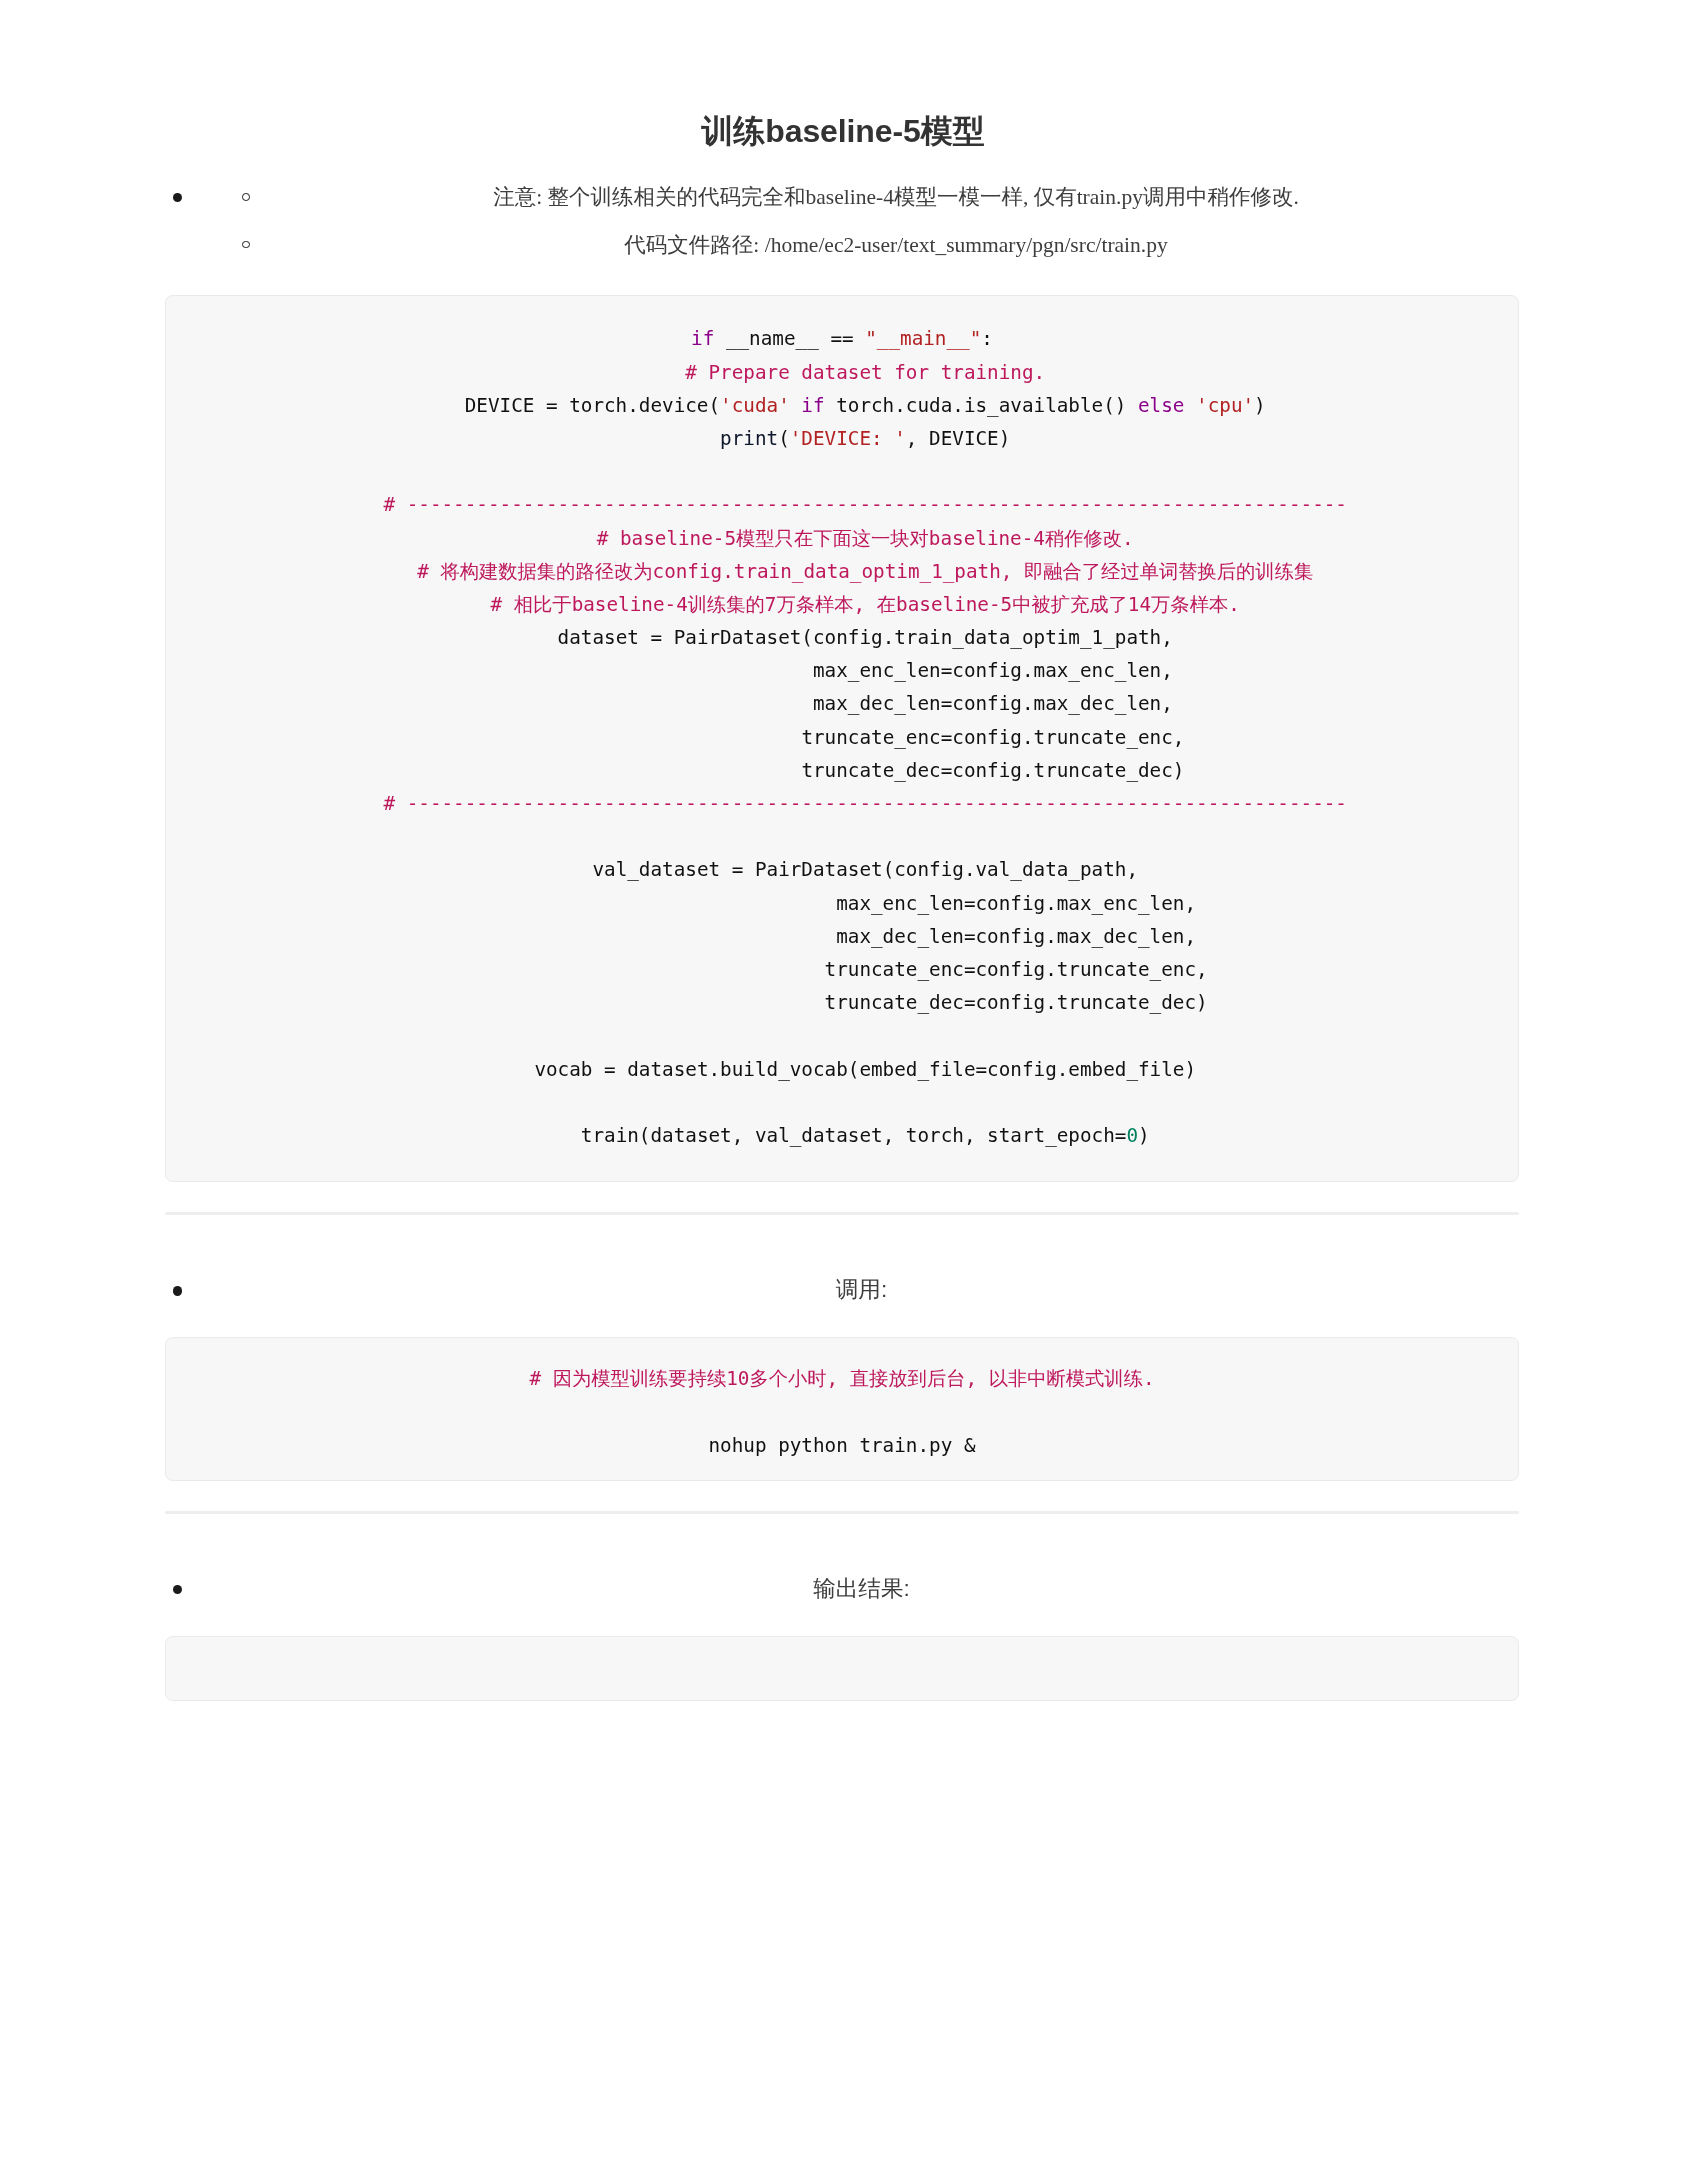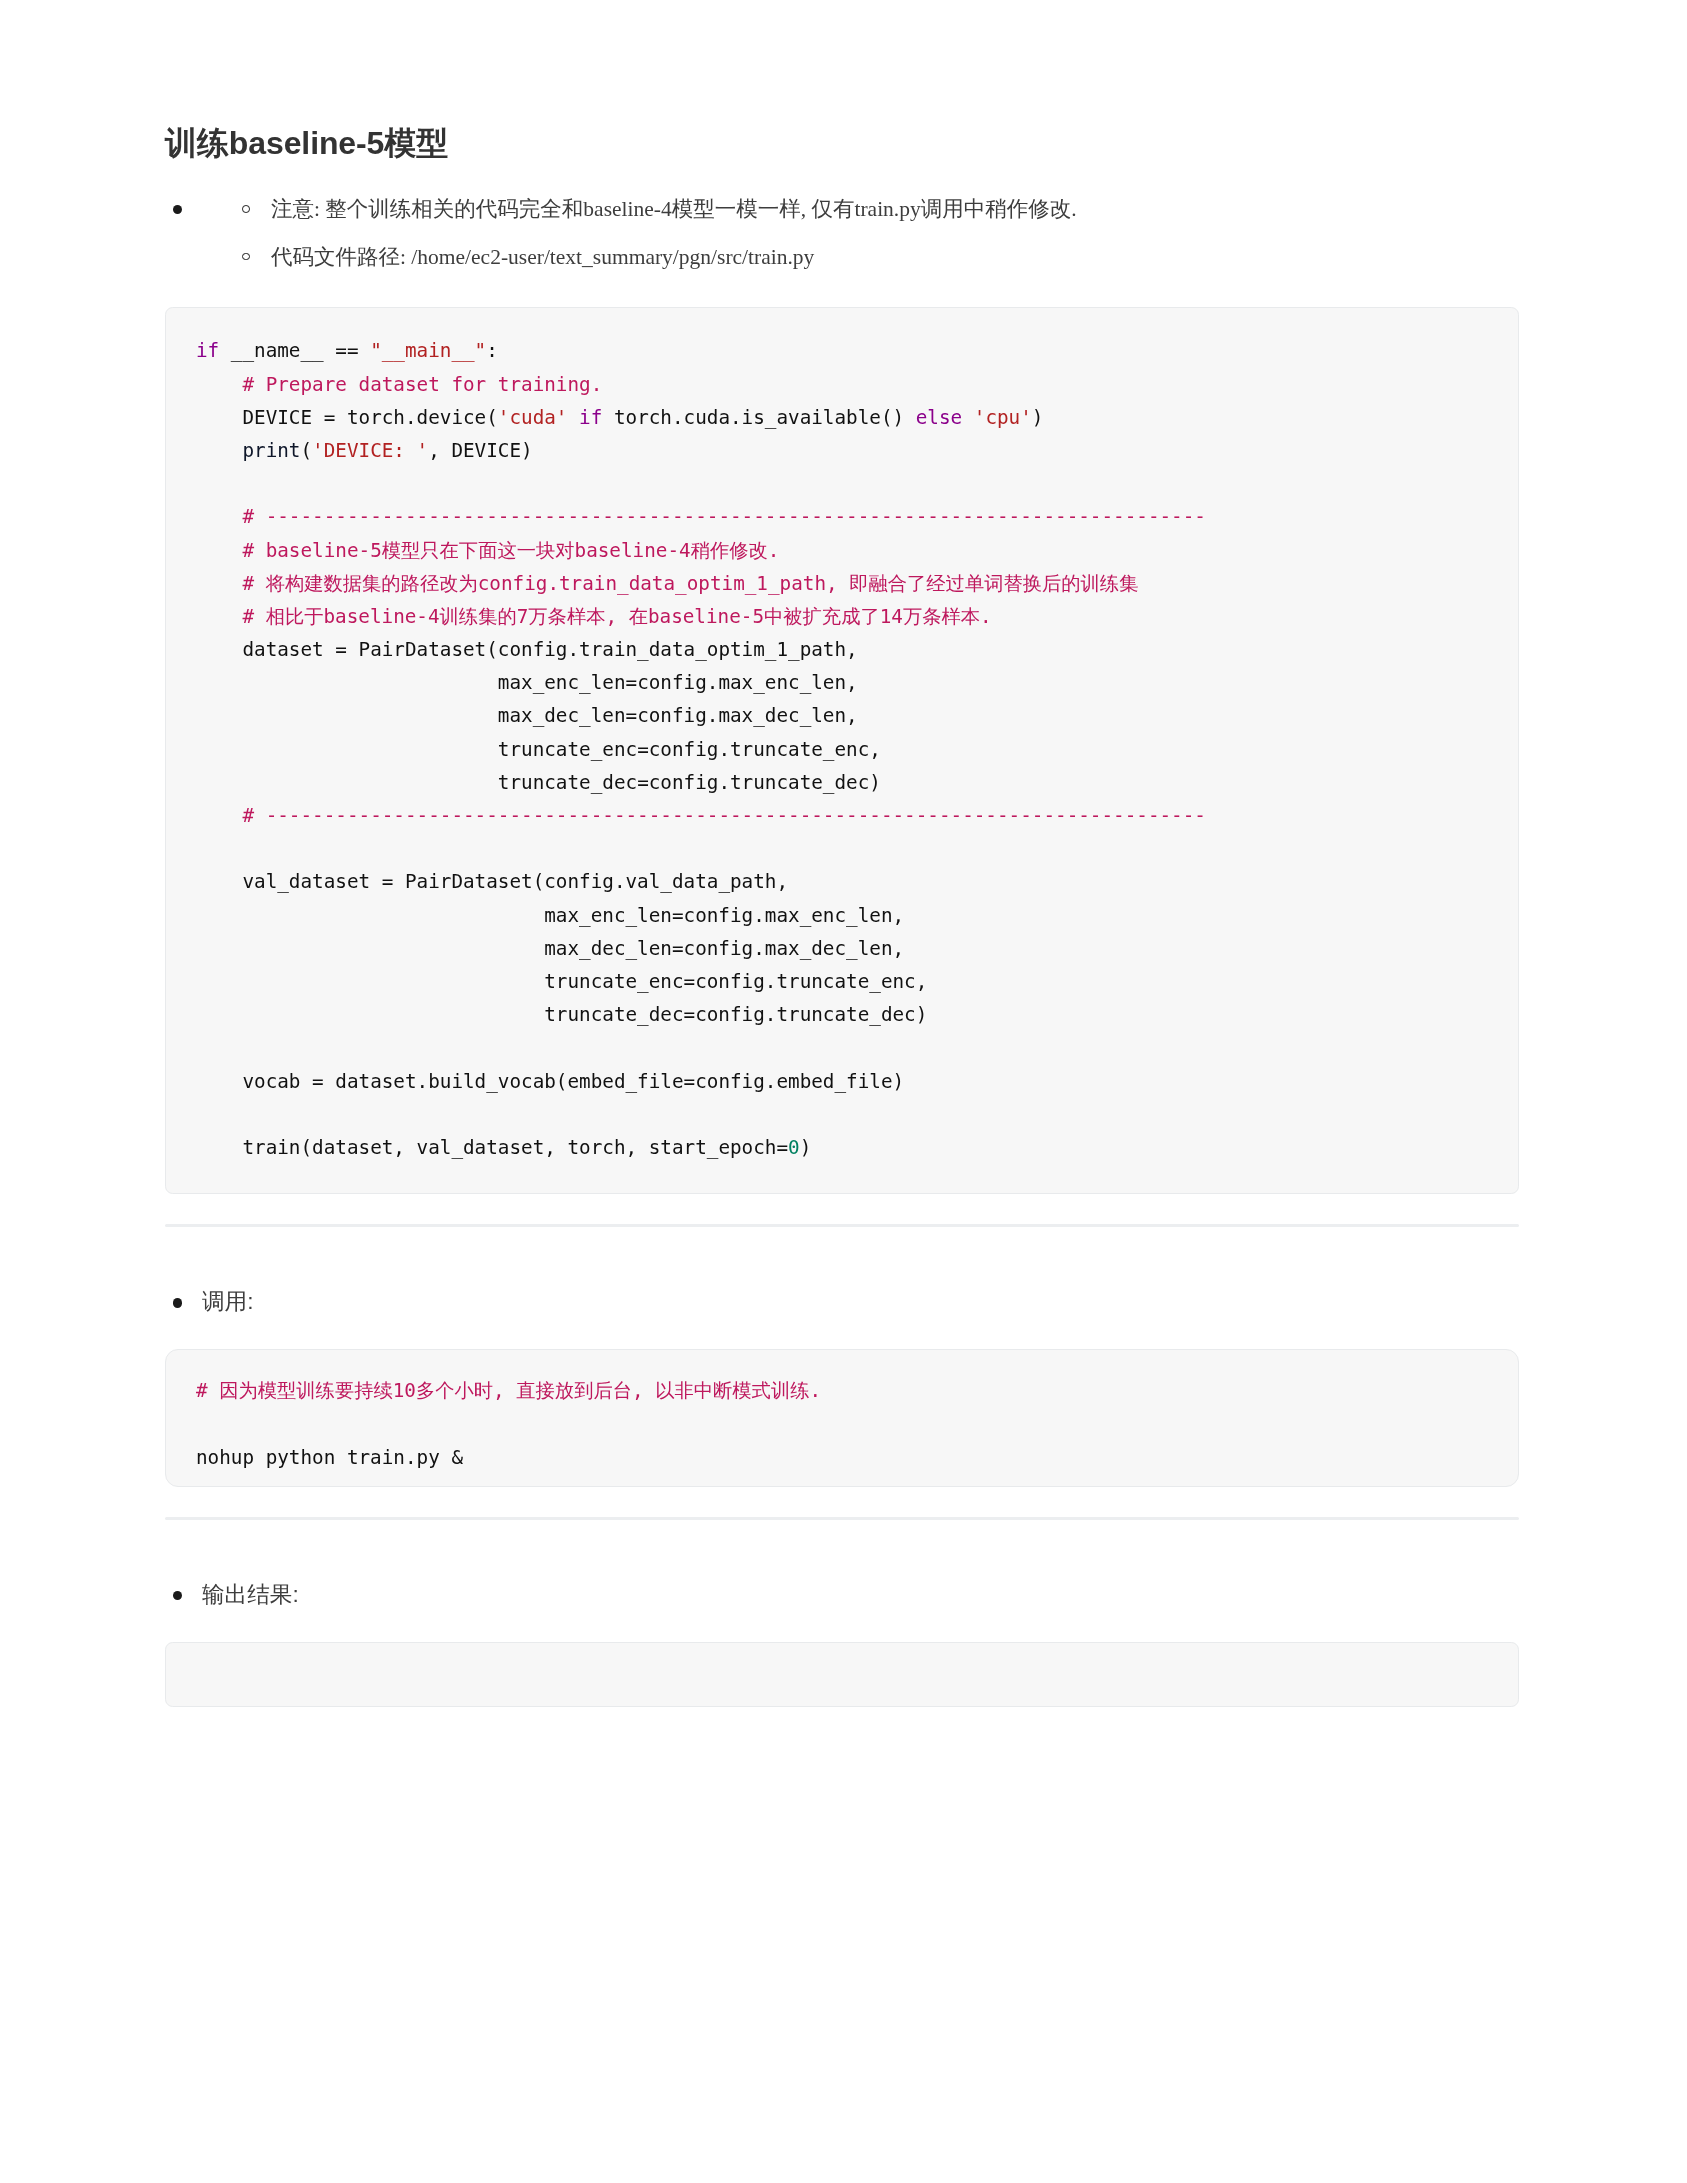--- a/index.html
+++ b/index.html
@@ -19,22 +19,23 @@
     min-height: 2183px;
     position: relative;
     box-sizing: border-box;
     padding: 0;
     background: #fff;
     overflow: hidden;
   }
   .content {
     position: absolute;
     left: 165px;
-    top: 12px;
+    top: 0;
     width: 1356px;
+    text-align: center;
   }
 
   
   .doc-title {
     font-family: "Liberation Sans", sans-serif;
     font-weight: bold;
     font-size: 32px;
     line-height: 1.25;
     color: #333333;
     margin: 0;
@@ -108,22 +109,21 @@
     overflow-wrap: anywhere;
     tab-size: 4;
   }
   .codeblock.block-main {
     margin-top: 34px;
     width: 1354px;
   }
   .codeblock.block-call {
     margin-top: 0;
     width: 1354px;
-    padding: 24px 30px 12px 30px;
-    border-radius: 13px;
+    padding: 24px 30px 18px 30px;
   }
   .codeblock.block-out {
     margin-top: 0;
     width: 1354px;
     min-height: 65px;
     padding: 24px 30px 24px 30px;
   }
 
   
   .k   { color: #8b008b; }        

